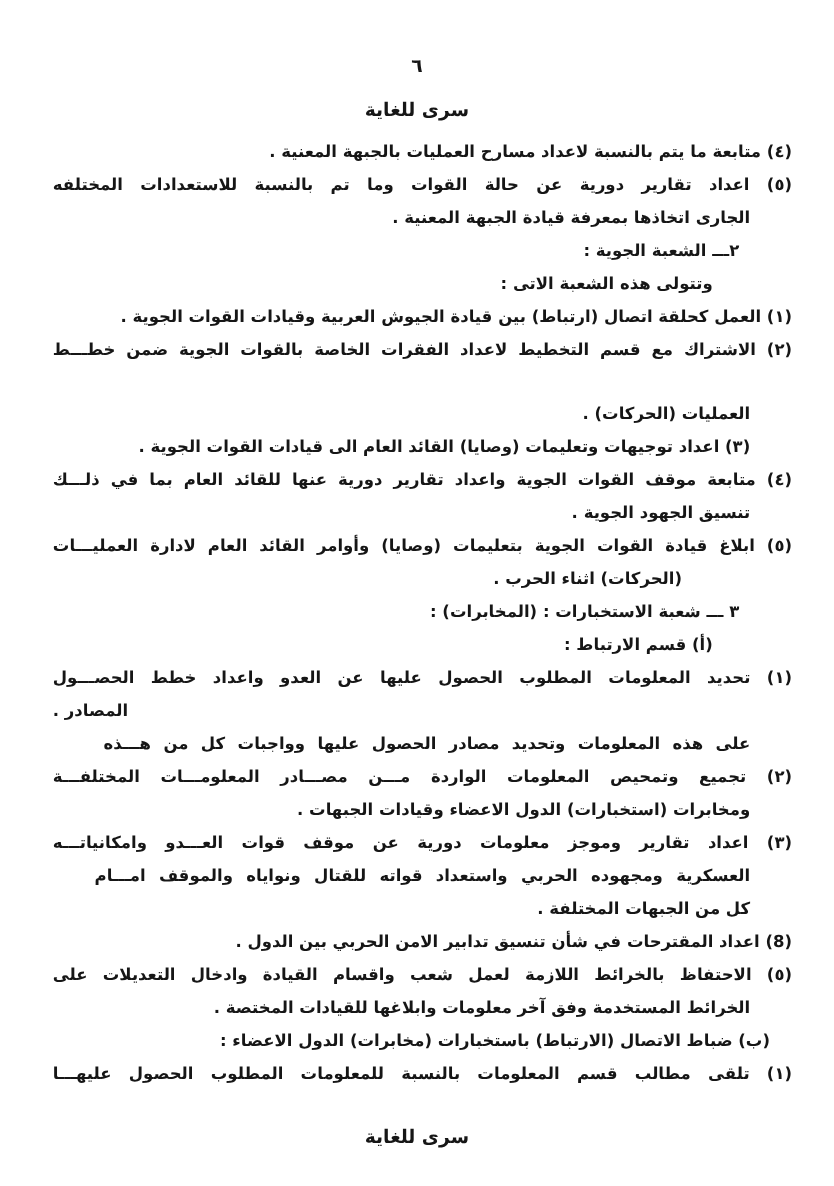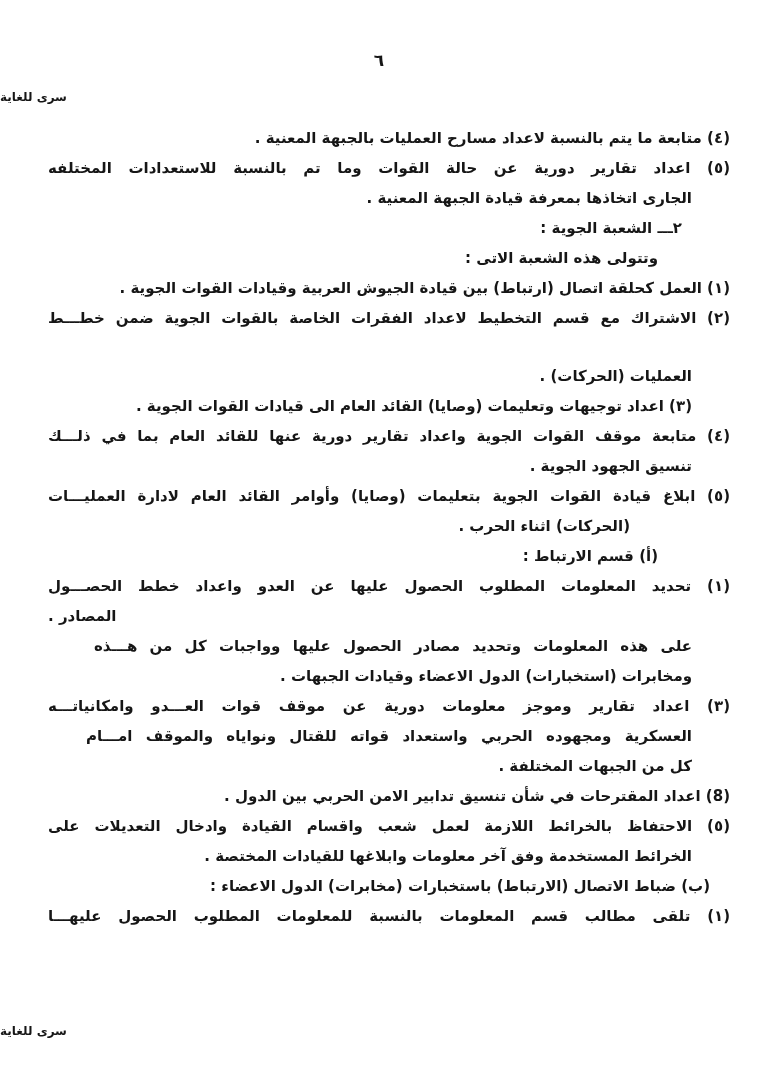--- a/index.html
+++ b/index.html
@@ -23,30 +23,30 @@
     top: 50px;
     left: 0;
     right: 0;
     text-align: center;
     font-size: 17px;
   }
   .classification {
     position: absolute;
     left: 0;
     right: 0;
-    text-align: left;
-    font-size: 12px;
+    text-align: center;
+    font-size: 17px;
     letter-spacing: 0.5px;
   }
   .classification.header { top: 90px; }
   .classification.footer { top: 1024px; }
   .content {
     position: absolute;
     top: 123px;
-    right: 28px;
+    right: 38px;
     left: 48px;
     direction: rtl;
   }
   .line {
     font-size: 15px;
     line-height: 30px;
     text-align: right;
     white-space: normal;
   }
   .line.justify {
@@ -72,24 +72,26 @@
       <div class="line" style="padding-right: 48px;">٢ـــ الشعبة الجوية :</div>
       <div class="line" style="padding-right: 72px;">وتتولى هذه الشعبة الاتى :</div>
       <div class="line">(١) العمل كحلقة اتصال (ارتباط) بين قيادة الجيوش العربية وقيادات القوات الجوية .</div>
       <div class="line justify">(٢) الاشتراك مع قسم التخطيط لاعداد الفقرات الخاصة بالقوات الجوية ضمن خطـــط</div>
       <div class="line" style="padding-right: 38px; margin-top: 28px;">العمليات (الحركات) .</div>
       <div class="line" style="padding-right: 38px;">(٣) اعداد توجيهات وتعليمات (وصايا) القائد العام الى قيادات القوات الجوية .</div>
       <div class="line justify">(٤) متابعة موقف القوات الجوية واعداد تقارير دورية عنها للقائد العام بما في ذلـــك</div>
       <div class="line" style="padding-right: 38px; text-align: right;">تنسيق الجهود الجوية .</div>
       <div class="line justify">(٥) ابلاغ قيادة القوات الجوية بتعليمات (وصايا) وأوامر القائد العام لادارة العمليـــات</div>
       <div class="line" style="padding-right: 100px;">(الحركات) اثناء الحرب .</div>
+      <div class="line" style="padding-right: 48px;">٣ ـــ شعبة الاستخبارات : (المخابرات) :</div>
       <div class="line" style="padding-right: 72px;">(أ) قسم الارتباط :</div>
       <div class="line justify">(١) تحديد المعلومات المطلوب الحصول عليها عن العدو واعداد خطط الحصـــول</div>
       <div class="line left">المصادر .</div>
       <div class="line justify" style="padding-right: 38px; padding-left: 46px;">على هذه المعلومات وتحديد مصادر الحصول عليها وواجبات كل من هـــذه</div>
+      <div class="line justify">(٢) تجميع وتمحيص المعلومات الواردة مـــن مصـــادر المعلومـــات المختلفـــة</div>
       <div class="line" style="padding-right: 38px;">ومخابرات (استخبارات) الدول الاعضاء وقيادات الجبهات .</div>
       <div class="line justify">(٣) اعداد تقارير وموجز معلومات دورية عن موقف قوات العـــدو وامكانياتـــه</div>
       <div class="line justify" style="padding-right: 38px; padding-left: 38px;">العسكرية ومجهوده الحربي واستعداد قواته للقتال ونواياه والموقف امـــام</div>
       <div class="line" style="padding-right: 38px;">كل من الجبهات المختلفة .</div>
       <div class="line">(8) اعداد المقترحات في شأن تنسيق تدابير الامن الحربي بين الدول .</div>
       <div class="line justify">(٥) الاحتفاظ بالخرائط اللازمة لعمل شعب واقسام القيادة وادخال التعديلات على</div>
       <div class="line" style="padding-right: 38px;">الخرائط المستخدمة وفق آخر معلومات وابلاغها للقيادات المختصة .</div>
       <div class="line" style="padding-right: 20px;">(ب) ضباط الاتصال (الارتباط) باستخبارات (مخابرات) الدول الاعضاء :</div>
       <div class="line justify">(١) تلقى مطالب قسم المعلومات بالنسبة للمعلومات المطلوب الحصول عليهـــا</div>
     </div>

